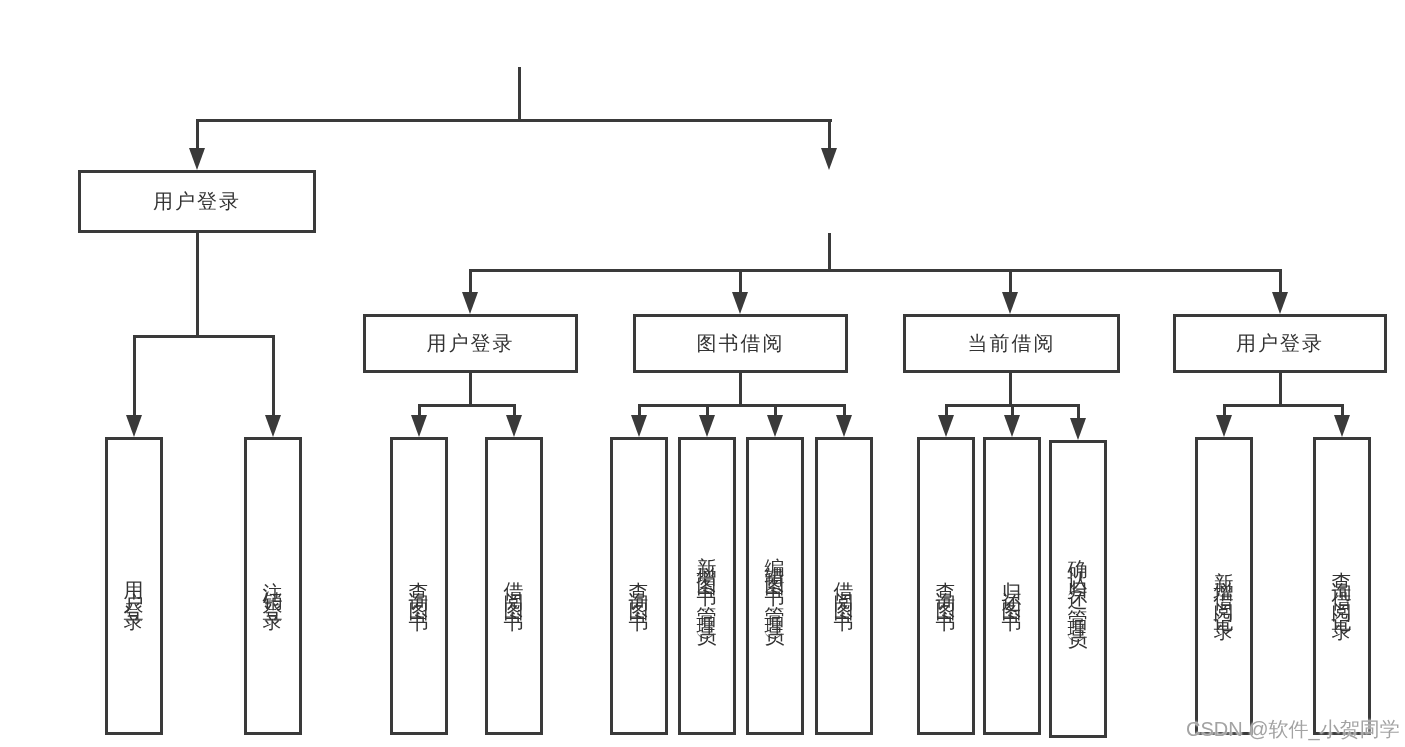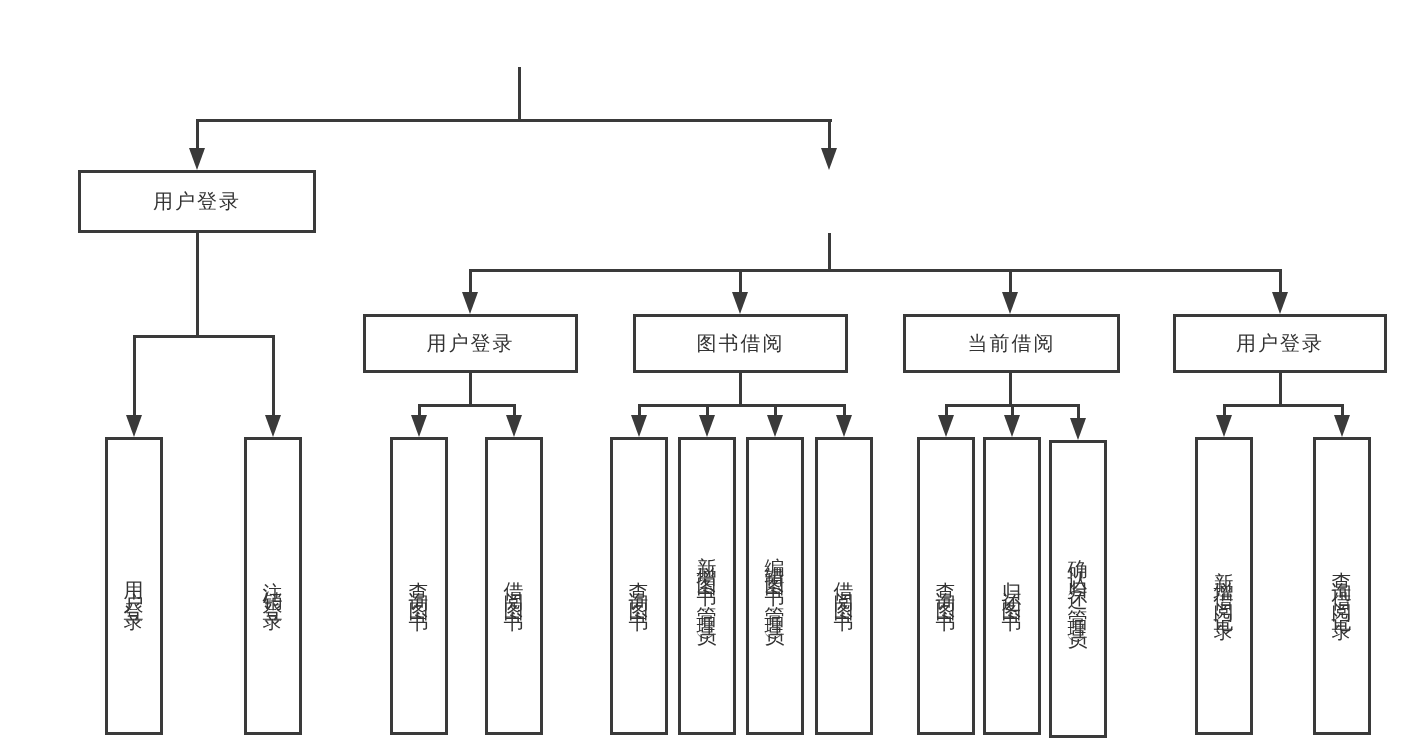--- a/index.html
+++ b/index.html
@@ -119,14 +119,15 @@
   <div class="v" style="left:1076.5px;top:404px;height:15px;"></div>
   <div class="arrow" style="left:1070px;top:418px;"></div>
 
   <div class="v" style="left:1278.5px;top:373px;height:34px;"></div>
   <div class="h" style="left:1222.5px;top:404px;width:121px;"></div>
   <div class="v" style="left:1222.5px;top:404px;height:15px;"></div>
   <div class="arrow" style="left:1216px;top:415px;"></div>
   <div class="v" style="left:1340.5px;top:404px;height:15px;"></div>
   <div class="arrow" style="left:1334px;top:415px;"></div>
 
+  <div class="watermark">CSDN @软件_小贺同学</div>
 
 </div>
 
 </body></html>

